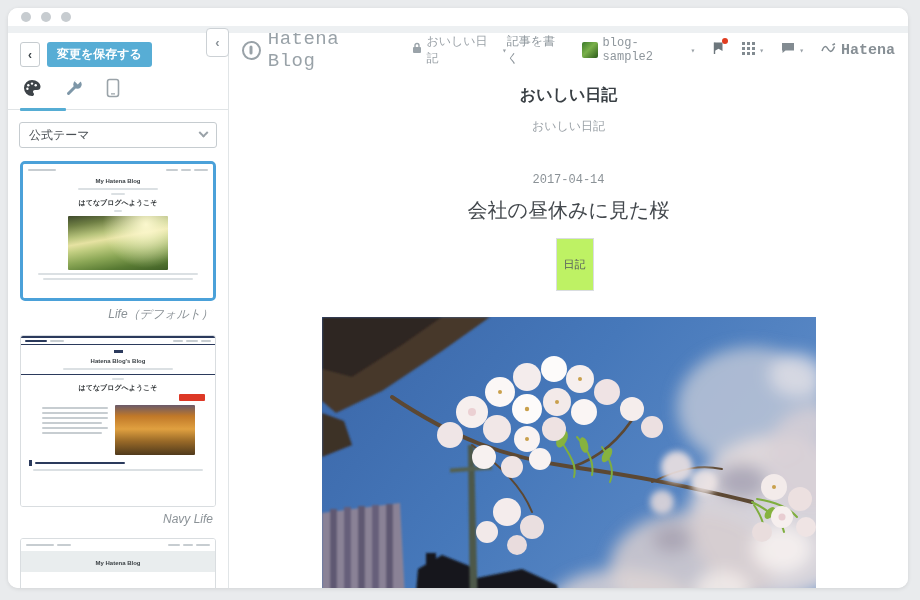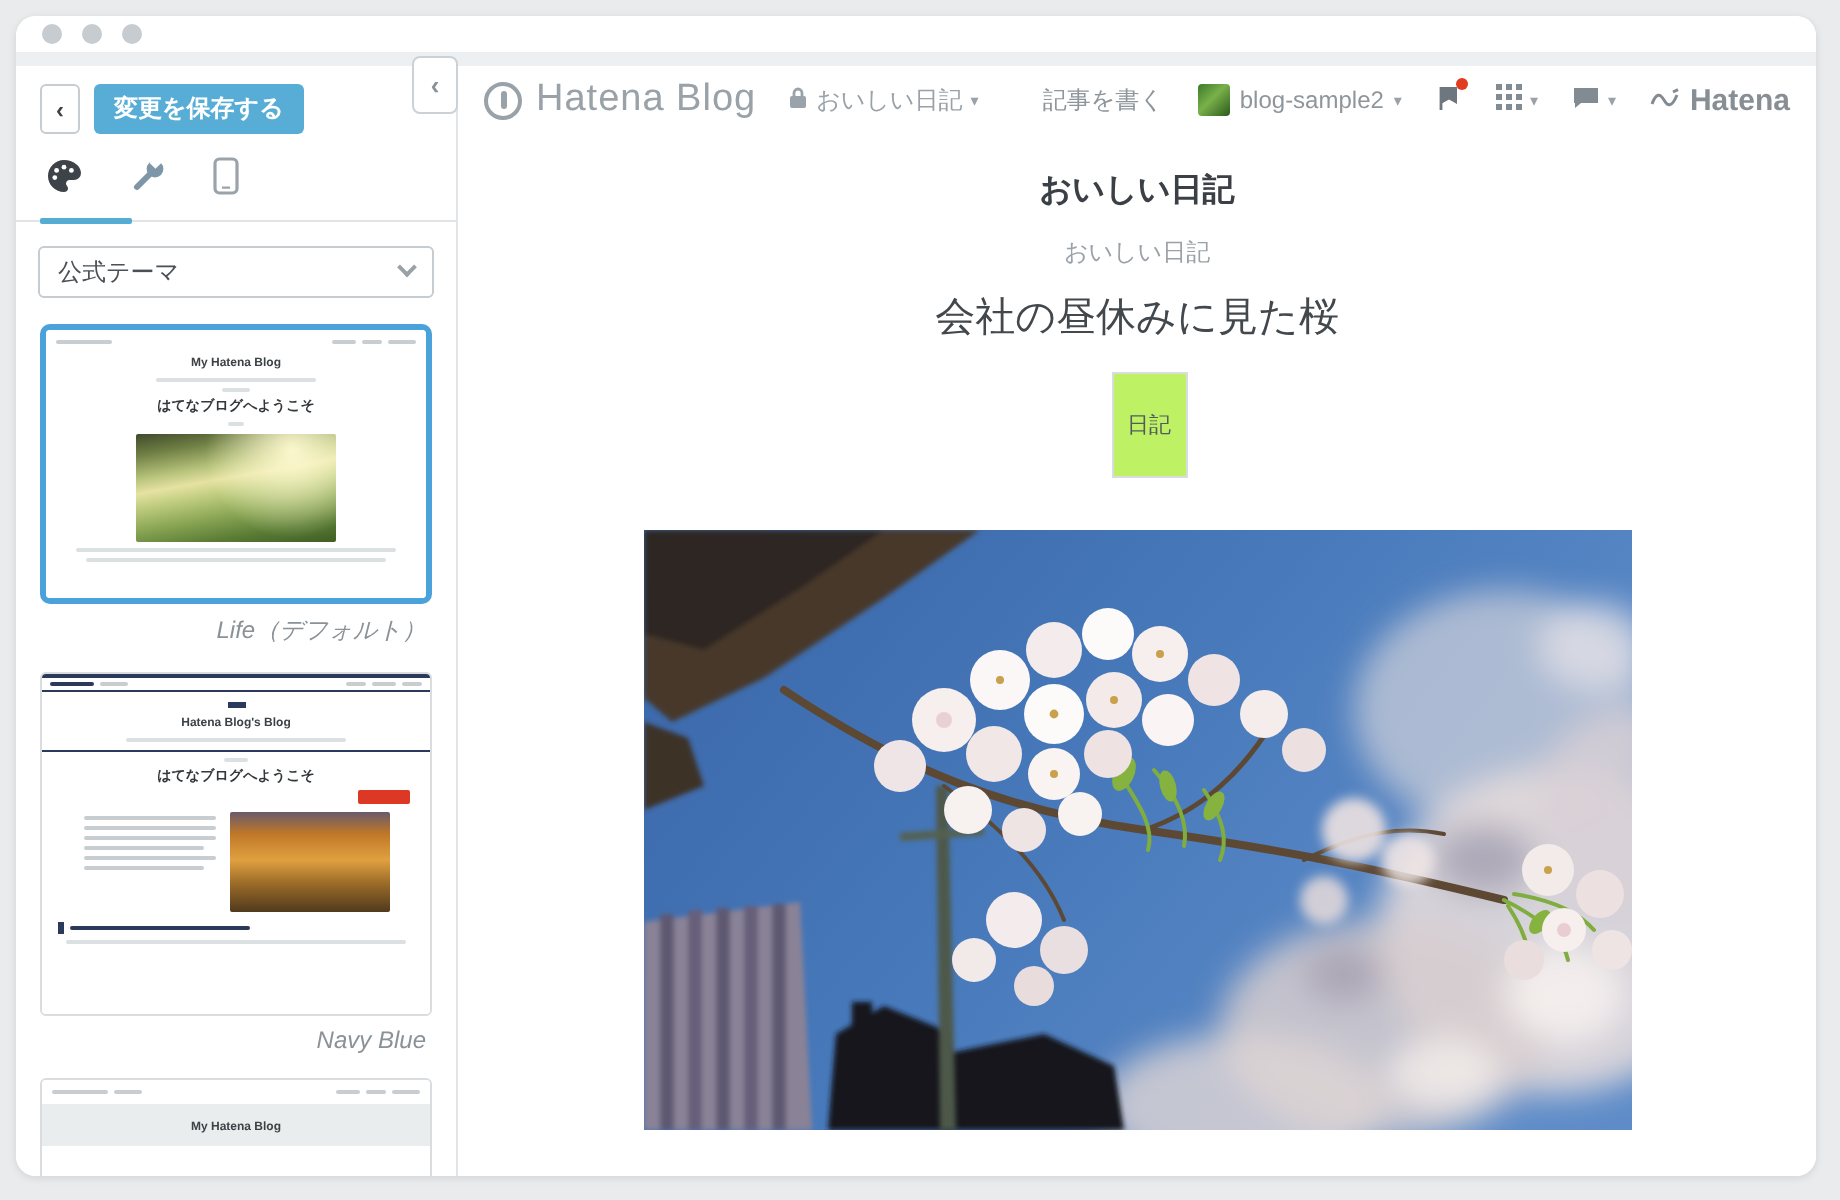--- a/index.html
+++ b/index.html
@@ -92,21 +92,21 @@
   .bar.navyb { background:#2b3a5c; }
   .navy-dash { width:9px; height:3px; background:#2b3a5c; margin:5px auto 0; }
   .navy-rule { height:0; border:none; border-top:1px solid #2b3a5c; margin-top:4px; }
   .red-btn { width:26px; height:7px; background:#dd3826; margin:2px 10px 1px auto; border-radius:1px; }
   .navy-link { display:flex; gap:3px; align-items:center; margin-top:5px; padding-left:8px; }
   .navy-sq { width:3px; height:6px; background:#2b3a5c; }
 
   .gray-band { background:#e9edee; margin:3px -5px 0; padding:4px 0 5px; }
 
   
-  .main { flex:1; background:#fff; overflow:hidden; }
+  .main { flex:1; background:#fff; overflow:hidden;font-family:Liberation Mono, monospace; }
   .main-header { height:30px; display:flex; align-items:center; padding:4px 13px 0; }
   .hb-logo { display:flex; align-items:center; gap:7px; color:#99a2a8; font-size:19px; letter-spacing:.5px; cursor:pointer; }
   .hb-mark { width:19px; height:19px; border:2px solid #99a2a8; border-radius:50%; position:relative; }
   .hb-mark::after { content:""; position:absolute; left:50%; top:50%; transform:translate(-50%,-50%); width:3px; height:9px; border-radius:2px; background:#99a2a8; }
   .cur-blog { margin-left:16px; display:flex; align-items:center; gap:4px; font-size:12px; color:#9aa1a7; cursor:pointer; }
   .caret { font-size:8px; color:#9aa1a7; }
   .spacer { flex:1; }
   .hdr-right { display:flex; align-items:center; gap:17px; font-size:12px; color:#8e969c; }
   .write-link { cursor:pointer; }
   .user { display:flex; align-items:center; gap:5px; cursor:pointer; }
@@ -241,21 +241,21 @@
               </div>
               <div class="mini-photo autumn"></div>
             </div>
             <div class="navy-link">
                 <span class="navy-sq"></span>
                 <span class="bar navyb w90"></span>
               </div>
             <span class="bar lt c w170"></span>
           </div>
         </div>
-        <div class="theme-label">Navy Blue</div>
+        <div class="theme-label">Navy Life</div>
 
         <div class="theme-card h3">
           <div class="mini">
             <div class="mini-topbar">
               <span class="tb-l">
                   <span class="bar w28"></span>
                   <span class="bar w14"></span>
                 </span>
               <span class="tb-r">
                   <span class="bar w12"></span>
@@ -341,20 +341,21 @@
               </svg>
             </span>
             <span>Hatena</span>
           </div>
         </div>
       </header>
 
       <main class="post-col">
         <h1 class="blog-title">おいしい日記</h1>
         <div class="blog-sub">おいしい日記</div>
+        <div class="post-date">2017-04-14</div>
         <h2 class="post-title">会社の昼休みに見た桜</h2>
         <span class="post-tag">日記</span>
 
         <div class="photo">
           <svg width="494" height="300" viewBox="0 0 494 300" preserveAspectRatio="none">
             <defs>
               <linearGradient id="sky" x1="0" y1="0" x2="1" y2="0.5">
                 <stop offset="0" stop-color="#3a66a8"></stop>
                 <stop offset="0.5" stop-color="#4678ba"></stop>
                 <stop offset="1" stop-color="#5e8cc8"></stop>

